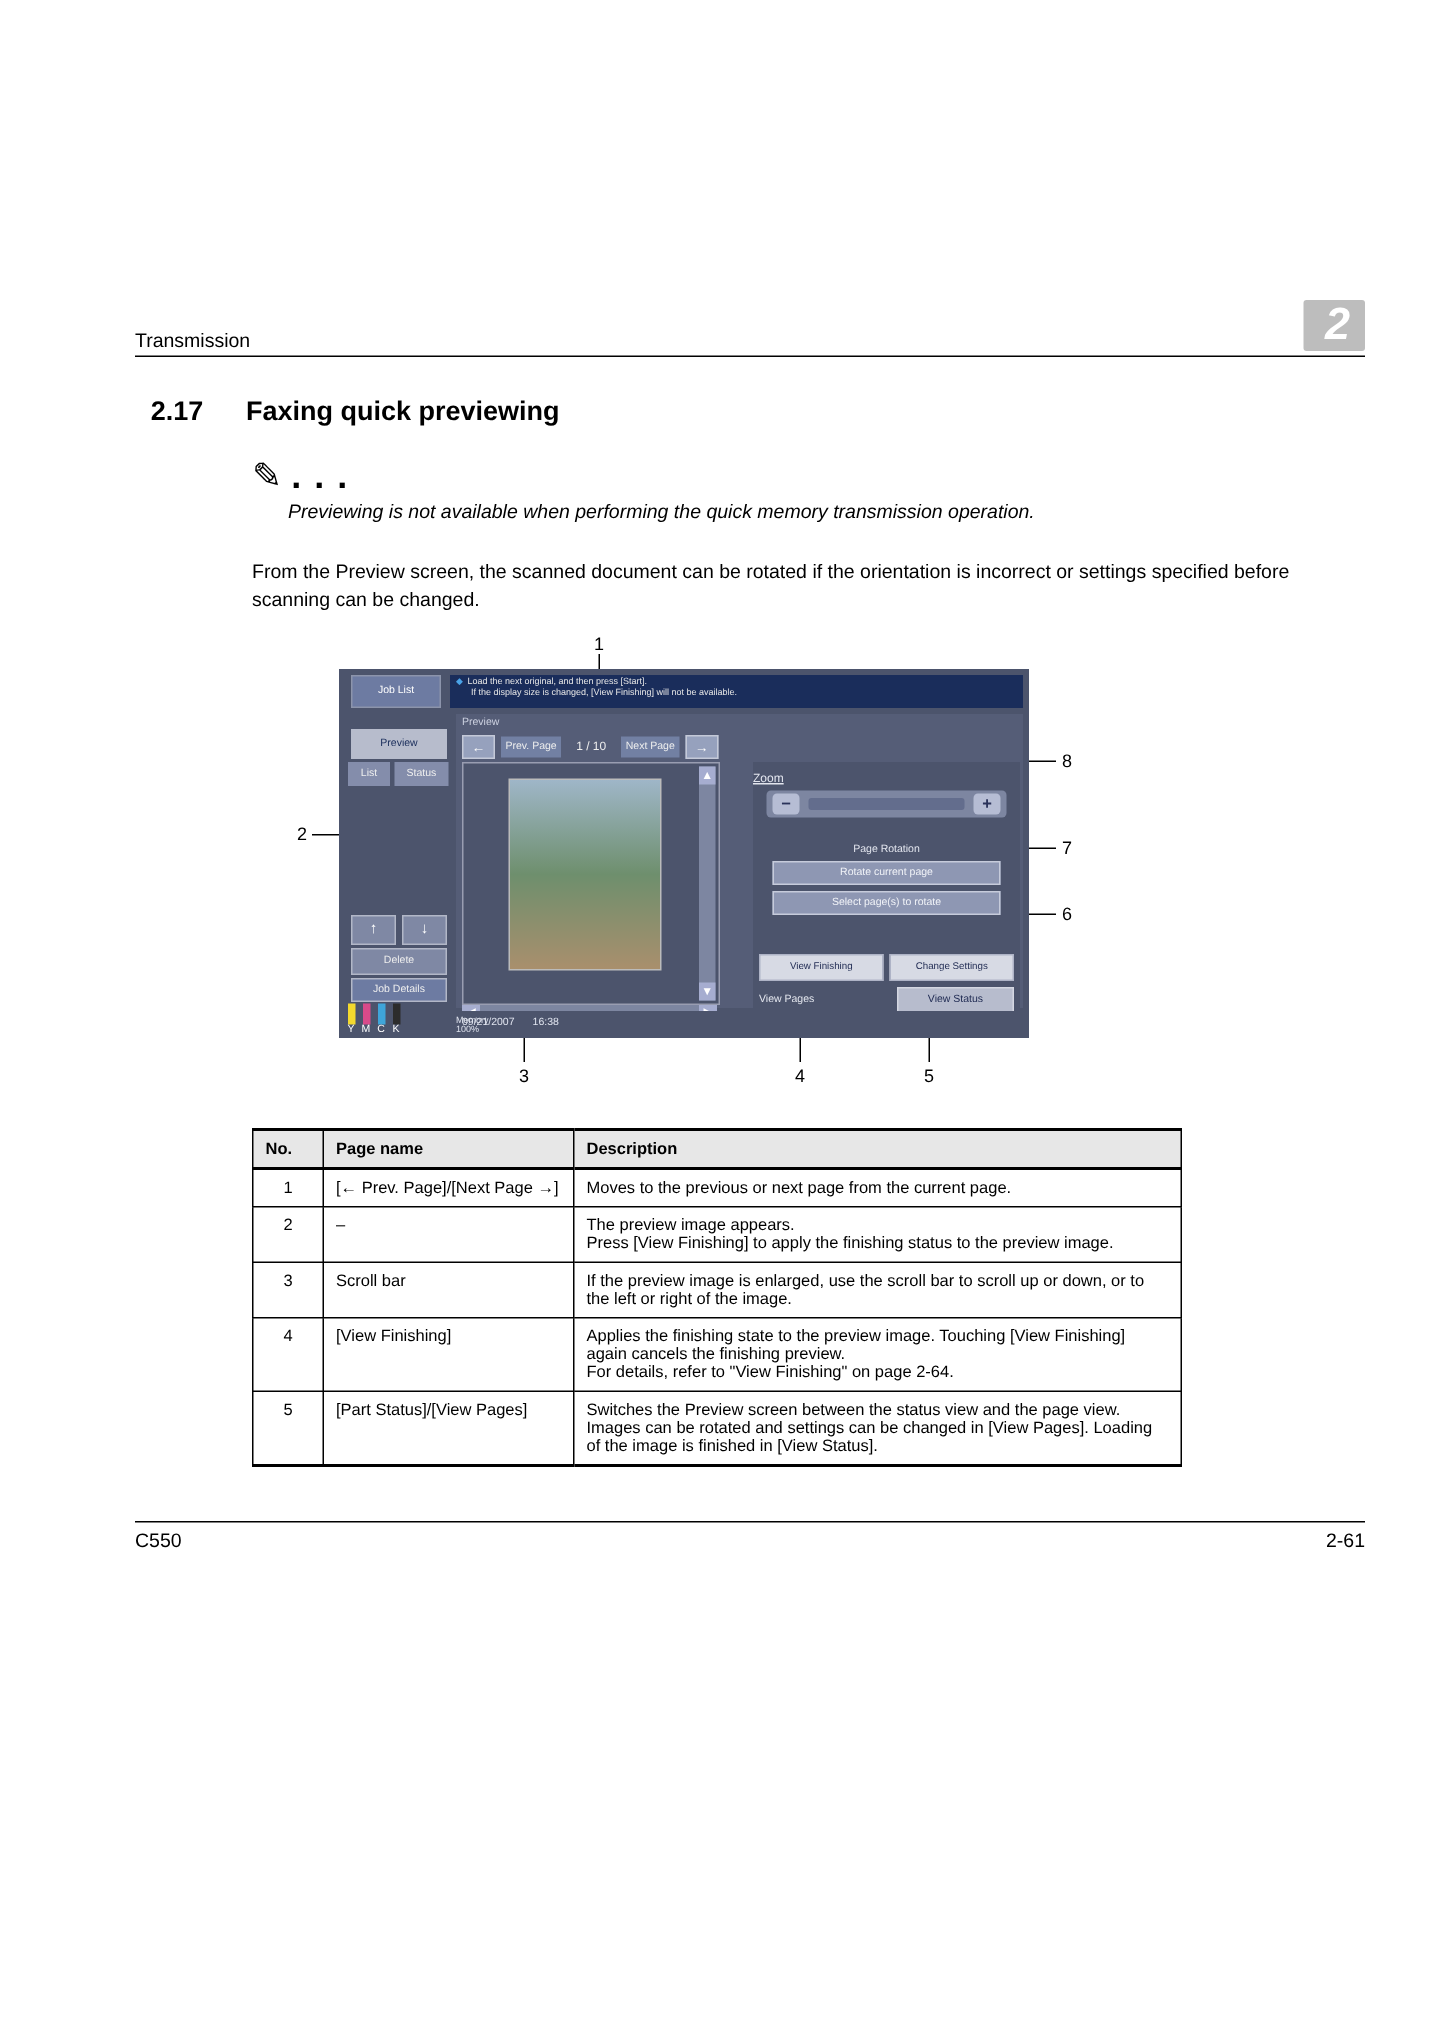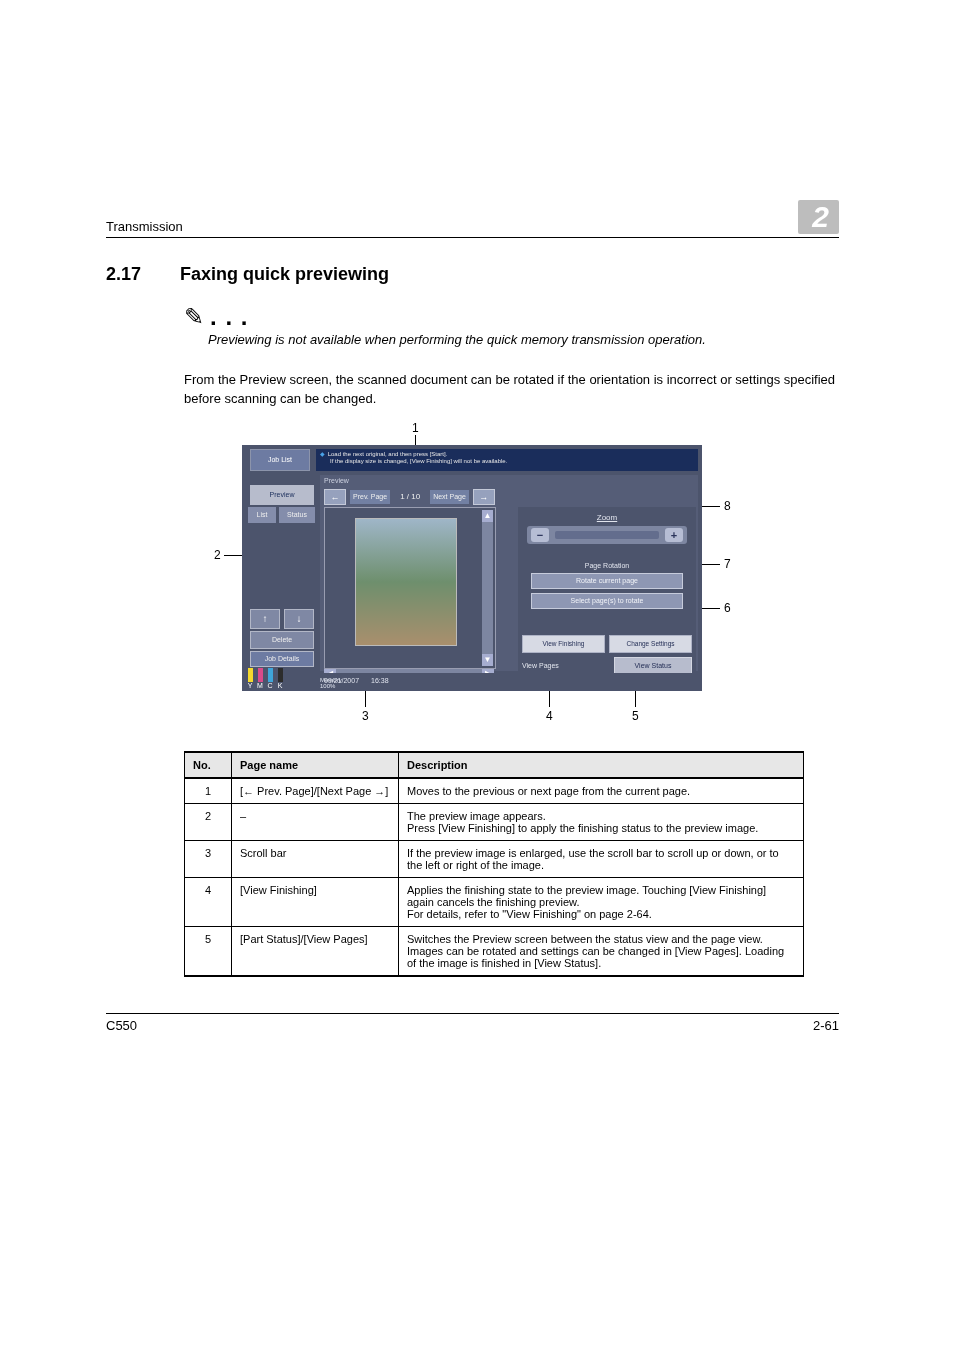--- a/index.html
+++ b/index.html
@@ -4,24 +4,23 @@
 <style>
   html, body {
     margin: 0;
     padding: 0;
     background: #fff;
     font-family: Arial, Helvetica, sans-serif;
     color: #000;
     width: 954px;
   }
   .page {
-    padding: 200px 115px 60px 90px;
+    padding: 200px 44px 60px 90px;
     box-sizing: border-box;
     position: relative;
-    margin-left: 16px;
   }
   .running-head {
     display: flex;
     align-items: flex-end;
     justify-content: space-between;
     border-bottom: 1.5px solid #000;
     padding-bottom: 3px;
     margin-bottom: 26px;
   }
   .running-head .rh-text {
@@ -40,20 +39,21 @@
   .h1-row {
     display: flex;
     align-items: baseline;
     gap: 18px;
     margin-bottom: 14px;
   }
   .secnum {
     font-size: 18px;
     font-weight: bold;
     width: 56px;
+    text-align: center;
   }
   .sectitle {
     font-size: 18px;
     font-weight: bold;
   }
   .body-block {
     margin-left: 78px;
     font-size: 13px;
     line-height: 1.45;
   }
@@ -301,21 +301,21 @@
   }
   .main-area .hscroll .hl{left:0;} .main-area .hscroll .hr{right:0;}
   .main-area .right-panel {
     position:absolute;
     right:2px; top:32px;
     width: 178px;
     height: 170px;
     background:#4c546c;
   }
   .right-panel .zlabel {
-    color:#e2e5ee; font-size:8px; text-align:center; margin-top:6px;text-decoration:underline;
+    color:#e2e5ee; font-size:8px; text-align:left; margin-top:6px;text-decoration:underline;
   }
   .right-panel .zoombar {
     margin:4px auto 0; width: 160px; height: 18px;
     background:#7d86a1; border-radius:3px;
     display:flex;align-items:center;justify-content:space-between;padding:0 4px;box-sizing:border-box;
   }
   .right-panel .zoombar .zbtn {
     width:18px;height:14px;background:#b6bdd4;border-radius:3px;color:#2a335a;font-size:11px;
     display:flex;align-items:center;justify-content:center;font-weight:bold;
   }

